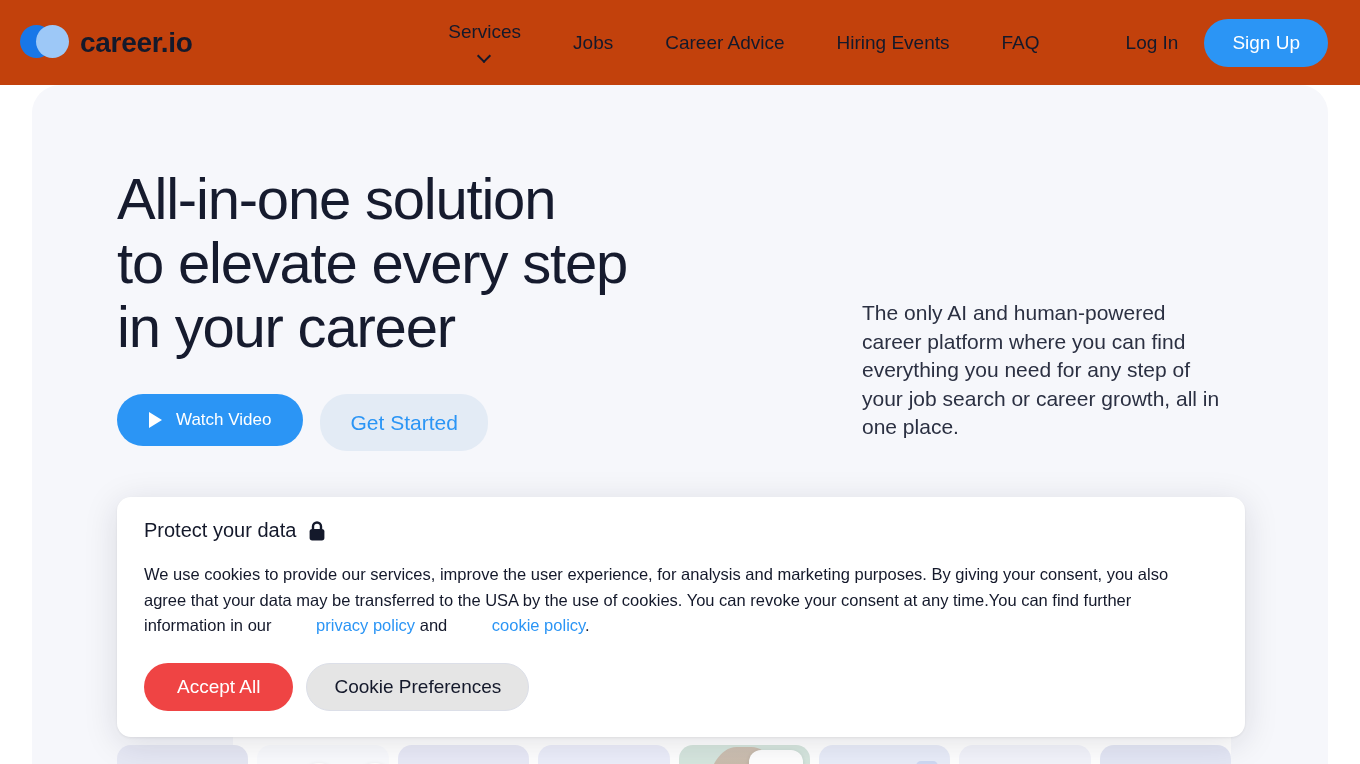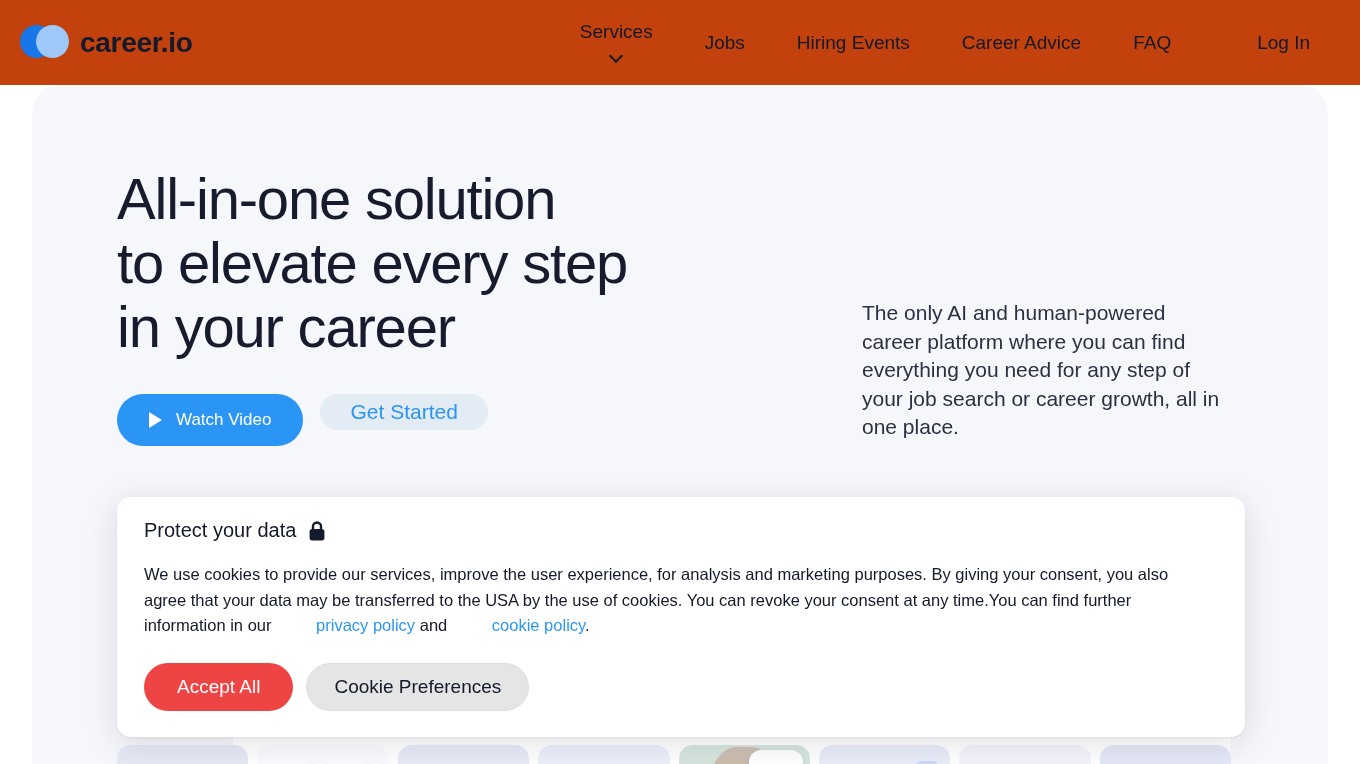--- a/index.html
+++ b/index.html
@@ -180,21 +180,21 @@
   }
 
   .btn-started {
     background: #e3ebf5;
     color: #2b95f5;
     border: none;
     border-radius: 27px;
     font-size: 21px;
     font-family: inherit;
     padding: 0 30px;
-    height: 36px;
+    height: 57px;
     cursor: pointer;
   }
 
   .hero-right {
     width: 360px;
     padding-top: 132px;
     margin-left: 45px;
   }
 
   .hero-sub {
@@ -380,32 +380,33 @@
 
   <nav class="nav">
     <div class="nav-item">
       <span>Services</span>
       <span class="chev"></span>
     </div>
     <div class="nav-item">
       <span>Jobs</span>
     </div>
     <div class="nav-item">
+      <span>Career Advice</span>
+    </div>
+    <div class="nav-item">
       <span>Hiring Events</span>
-    </div>
-    <div class="nav-item">
-      <span>Career Advice</span>
     </div>
     <div class="nav-item">
       <span>FAQ</span>
     </div>
   </nav>
 
   <div class="nav-actions">
     <div class="login-link">Log In</div>
+    <button class="signup-btn">Sign Up</button>
   </div>
 </header>
 
 <section class="hero">
 
   <div class="hero-inner">
     <div class="hero-left">
       <h1 class="hero-title">All-in-one solution
 to elevate every step
 in your career</h1>

